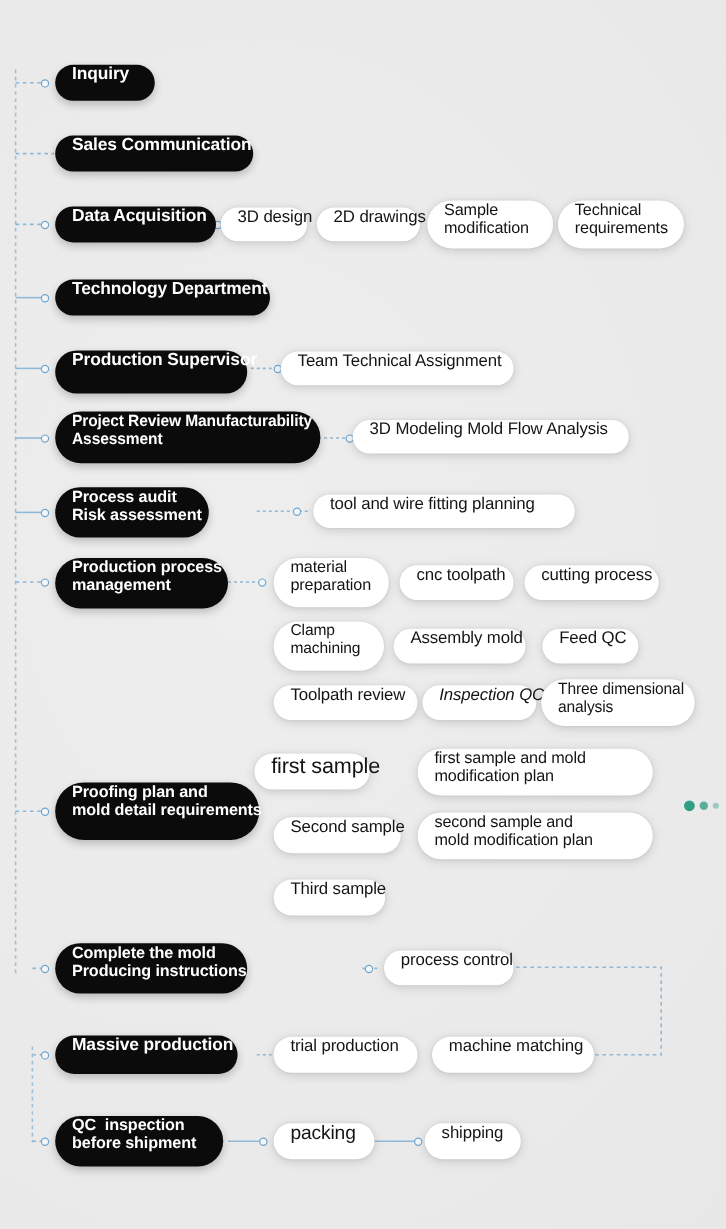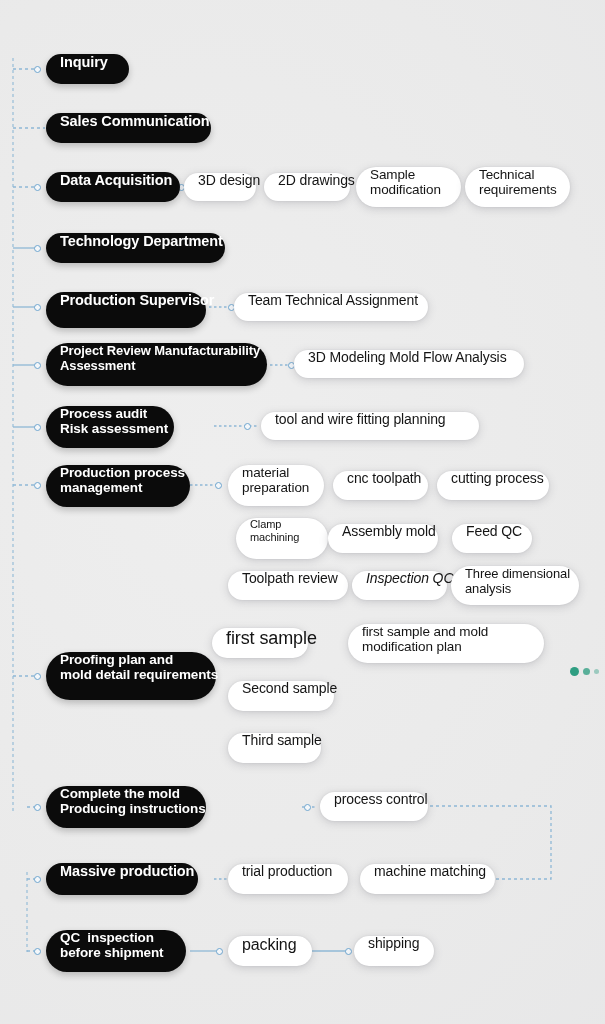--- a/index.html
+++ b/index.html
@@ -222,21 +222,21 @@
     <span class="txt">cnc toolpath</span>
   </div>
   <div class="node light" style="left:228px; top:465px; width:96px; height:41px; font-size:13.5px;">
     <span class="txt">material
 preparation</span>
   </div>
   <div class="node light" style="left:437px; top:471px; width:112px; height:29px; font-size:14px;">
     <span class="txt">cutting process</span>
   </div>
 
-  <div class="node light" style="left:236px; top:518px; width:92px; height:41px; font-size:11px;">
+  <div class="node light" style="left:228px; top:518px; width:92px; height:41px; font-size:13px;">
     <span class="txt">Clamp
 machining</span>
   </div>
   <div class="node light" style="left:328px; top:524px; width:110px; height:29px; font-size:14px;">
     <span class="txt">Assembly mold</span>
   </div>
   <div class="node light" style="left:452px; top:524px; width:80px; height:29px; font-size:14px;">
     <span class="txt">Feed QC</span>
   </div>
 
@@ -259,20 +259,24 @@
   <div class="node light" style="left:212px; top:628px; width:96px; height:30px; font-size:18px;">
     <span class="txt">first sample</span>
   </div>
   <div class="node light" style="left:348px; top:624px; width:196px; height:39px; font-size:13.5px;">
     <span class="txt">first sample and mold
 modification plan</span>
   </div>
 
   <div class="node light" style="left:228px; top:681px; width:106px; height:30px; font-size:14px;">
     <span class="txt">Second sample</span>
+  </div>
+  <div class="node light" style="left:348px; top:677px; width:196px; height:39px; font-size:13.5px;">
+    <span class="txt">second sample and
+mold modification plan</span>
   </div>
 
   <div class="node light" style="left:228px; top:733px; width:93px; height:30px; font-size:14px;">
     <span class="txt">Third sample</span>
   </div>
 
   <div class="node dark" style="left:46px; top:786px; width:160px; height:42px; font-size:13.5px;">
     <span class="txt">Complete the mold
 Producing instructions</span>
   </div>

